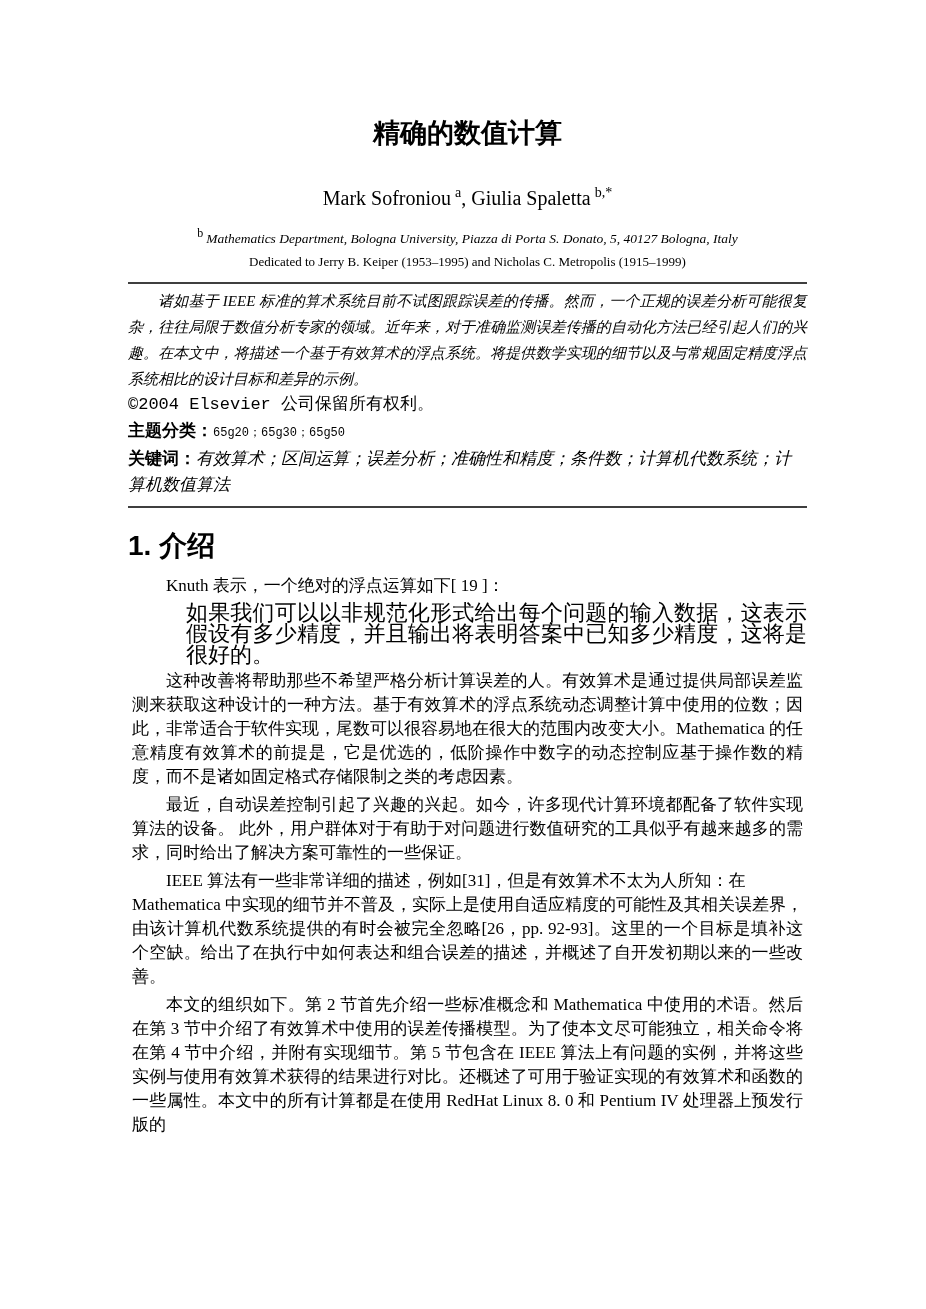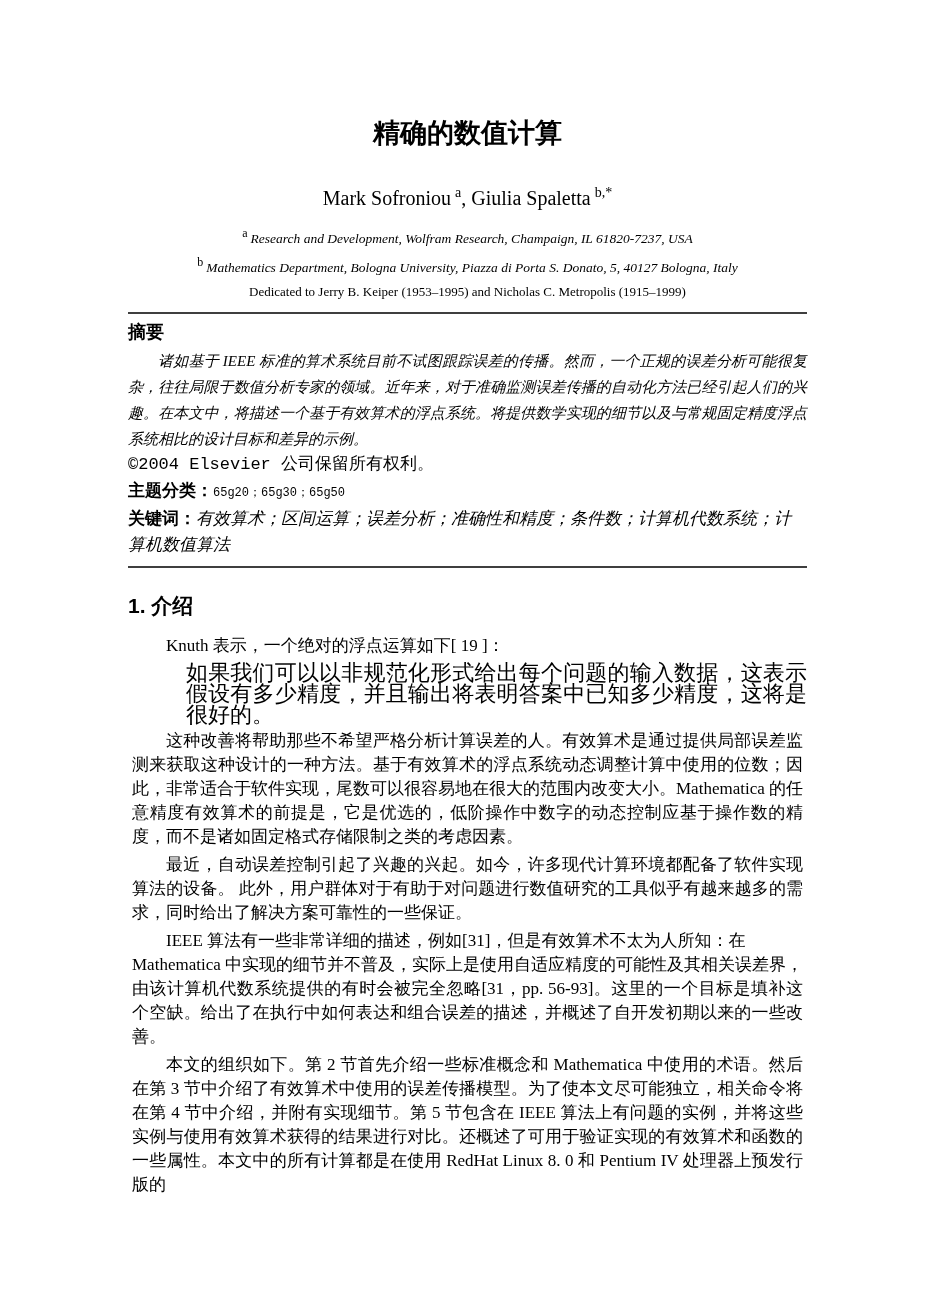--- a/index.html
+++ b/index.html
@@ -63,21 +63,21 @@
   .abs-line {
     margin: 0;
     font-size: 17px;
     line-height: 26px;
   }
   .label-hei { font-family: "Liberation Sans", sans-serif; font-weight: bold; font-style: normal; }
   .msc-value { font-size: 12px; }
 
   .sec-heading {
     margin: 24px 0 0 0;
-    font-size: 21px;
+    font-size: 28px;
     line-height: 28px;
   }
   .para {
     margin: 4px;
     font-size: 17px;
     line-height: 24px;
     text-align: justify;
     text-indent: 2em;
     white-space: pre-line;
   }
@@ -94,42 +94,40 @@
 <body>
 
 <div class="page">
   <div class="content">
 
     <h1 class="title hei">精确的数值计算</h1>
 
     <div class="authors serif"><span>Mark Sofroniou</span><sup>a</sup><span>, </span><span>Giulia Spaletta</span><sup>b,*</sup></div>
 
     <div class="affils">
-      <div class="affil-line serif"><sup>a</sup><span>Research and Development, Wolfram Research, Champaign, IL 61820-7237, USA</span></div>
       <div class="affil-line serif"><sup>b</sup><span>Mathematics Department, Bologna University, Piazza di Porta S. Donato, 5, 40127 Bologna, Italy</span></div>
       <div class="dedication serif">Dedicated to Jerry B. Keiper (1953–1995) and Nicholas C. Metropolis (1915–1999)</div>
     </div>
 
     <hr class="rule">
 
     <div>
-      <div class="abs-heading hei">摘要</div>
       <p class="abs-body kai">诸如基于 IEEE 标准的算术系统目前不试图跟踪误差的传播。然而，一个正规的误差分析可能很复杂，往往局限于数值分析专家的领域。近年来，对于准确监测误差传播的自动化方法已经引起人们的兴趣。在本文中，将描述一个基于有效算术的浮点系统。将提供数学实现的细节以及与常规固定精度浮点系统相比的设计目标和差异的示例。</p>
       <p class="abs-line mono">©2004 Elsevier 公司保留所有权利。</p>
       <p class="abs-line"><span class="label-hei">主题分类：</span><span class="mono msc-value">65g20；65g30；65g50</span></p>
       <p class="abs-line"><span class="label-hei">关键词：</span><span class="kai">有效算术；区间运算；误差分析；准确性和精度；条件数；计算机代数系统；计算机数值算法</span></p>
     </div>
 
     <hr class="rule">
 
     <div>
       <h2 class="sec-heading hei">1. 介绍</h2>
       <p class="para serif para-first">Knuth 表示，一个绝对的浮点运算如下[ 19 ]：</p>
       <p class="quote serif">如果我们可以以非规范化形式给出每个问题的输入数据，这表示假设有多少精度，并且输出将表明答案中已知多少精度，这将是很好的。</p>
       <p class="para serif">这种改善将帮助那些不希望严格分析计算误差的人。有效算术是通过提供局部误差监测来获取这种设计的一种方法。基于有效算术的浮点系统动态调整计算中使用的位数；因此，非常适合于软件实现，尾数可以很容易地在很大的范围内改变大小。Mathematica 的任意精度有效算术的前提是，它是优选的，低阶操作中数字的动态控制应基于操作数的精度，而不是诸如固定格式存储限制之类的考虑因素。</p>
       <p class="para serif">最近，自动误差控制引起了兴趣的兴起。如今，许多现代计算环境都配备了软件实现算法的设备。 此外，用户群体对于有助于对问题进行数值研究的工具似乎有越来越多的需求，同时给出了解决方案可靠性的一些保证。</p>
       <p class="para serif">IEEE 算法有一些非常详细的描述，例如[31]，但是有效算术不太为人所知：在
-Mathematica 中实现的细节并不普及，实际上是使用自适应精度的可能性及其相关误差界，由该计算机代数系统提供的有时会被完全忽略[31，pp. 56-93]。这里的一个目标是填补这个空缺。给出了在执行中如何表达和组合误差的描述，并概述了自开发初期以来的一些改善。</p>
+Mathematica 中实现的细节并不普及，实际上是使用自适应精度的可能性及其相关误差界，由该计算机代数系统提供的有时会被完全忽略[26，pp. 92-93]。这里的一个目标是填补这个空缺。给出了在执行中如何表达和组合误差的描述，并概述了自开发初期以来的一些改善。</p>
       <p class="para serif">本文的组织如下。第 2 节首先介绍一些标准概念和 Mathematica 中使用的术语。然后在第 3 节中介绍了有效算术中使用的误差传播模型。为了使本文尽可能独立，相关命令将在第 4 节中介绍，并附有实现细节。第 5 节包含在 IEEE 算法上有问题的实例，并将这些实例与使用有效算术获得的结果进行对比。还概述了可用于验证实现的有效算术和函数的一些属性。本文中的所有计算都是在使用 RedHat Linux 8. 0 和 Pentium IV 处理器上预发行版的</p>
     </div>
 
   </div>
 </div>
 
 </body></html>

